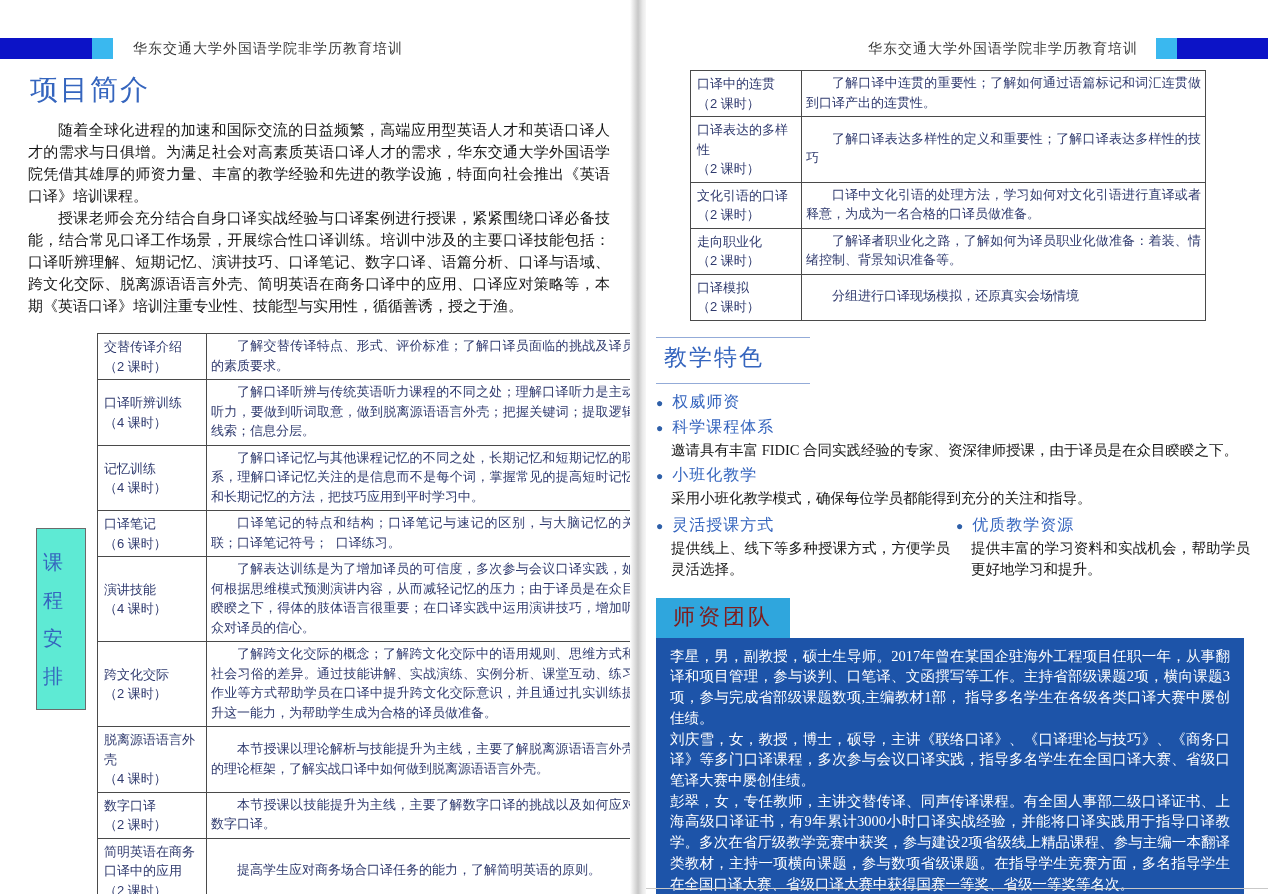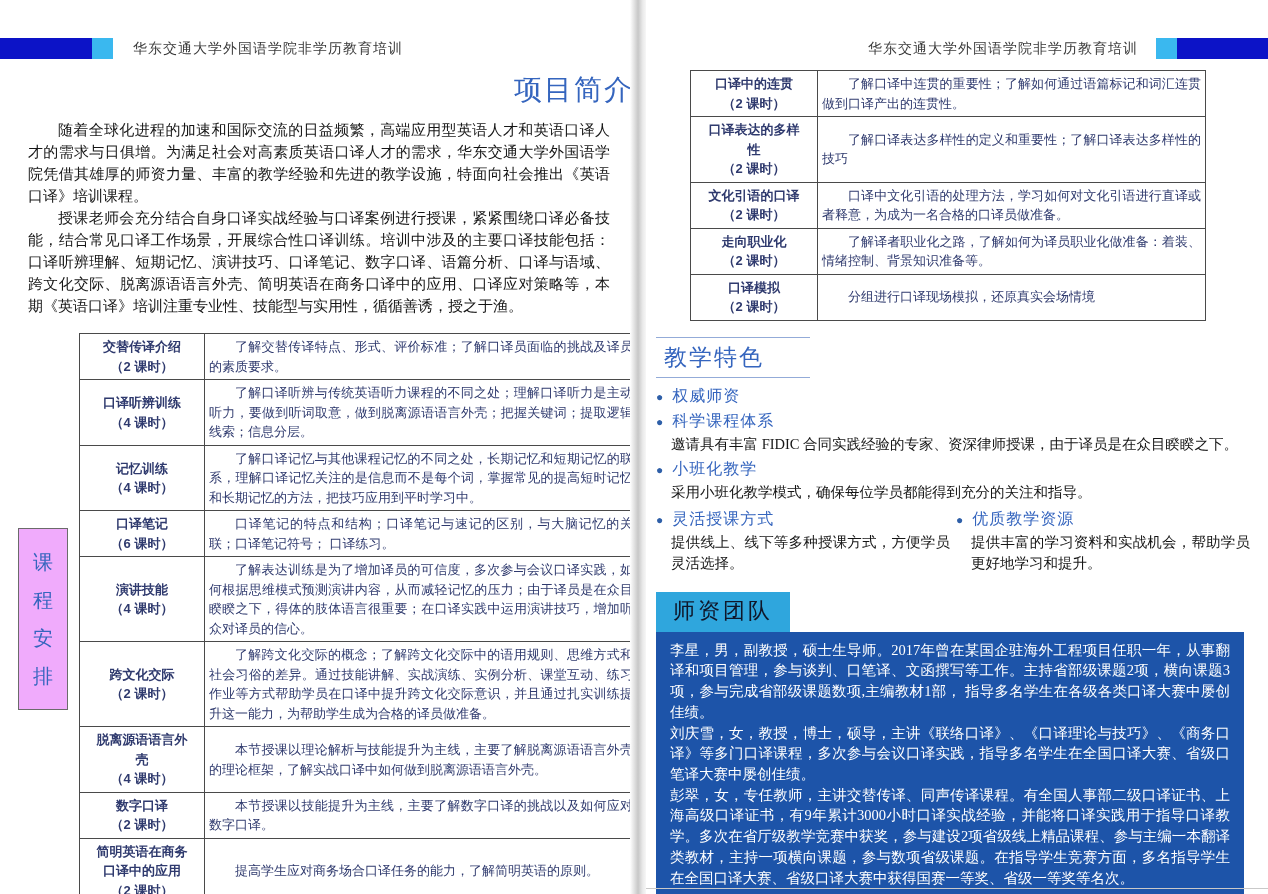--- a/index.html
+++ b/index.html
@@ -17,56 +17,56 @@
   
   .hdr{display:flex;align-items:center;margin-top:38px;height:21px;}
   .hdr-bar{width:92px;height:21px;background:#0c13c7;}
   .hdr-bar-right{flex:0 0 91px;height:21px;background:#0c13c7;}
   .hdr-sq{width:21px;height:21px;background:#3ab8ef;}
   .hdr-txt{font-size:14px;color:#3a3a3a;letter-spacing:1px;}
   .hdr-left .hdr-txt{margin-left:20px;}
   .hdr-right{justify-content:flex-end;}
   .hdr-right .hdr-txt{margin-right:18px;}
   
-  .sec-title{margin:12px 0 10px 30px;font-size:28px;font-weight:500;color:#3565be;letter-spacing:2px;text-align:right;}
+  .sec-title{margin:12px 0 10px 30px;font-size:28px;font-weight:500;color:#3565be;letter-spacing:2px;}
   .para{margin:0 24px 0 28px;font-size:15px;line-height:1.47;text-align:justify;text-indent:2em;color:#151515;}
   .table-wrap{display:flex;align-items:center;margin:16px 0 0 18px;}
   .vlabel{
     flex:0 0 36px;width:36px;margin-right:11px;border:1px solid #6b6b6b;
     padding:14px 6px;font-size:20px;line-height:1.9;color:#3565be;
-    text-align:center;word-break:break-all;align-self:center;background:#f0abfc;
+    word-break:break-all;align-self:center;background:#5eead4;margin-left:18px;
   }
   table.ctable{border-collapse:collapse;table-layout:fixed;
     font-family:"Liberation Sans","DejaVu Sans",sans-serif;
     font-size:13px;line-height:1.5;color:#2f3a6e;background:#fff;}
   .ctable td{border:1px solid #4a4a4a;vertical-align:middle;padding:3px 4px;}
-  .ctable td.c1{width:96px;text-align:center;padding:3px 14px;font-weight:bold;}
+  .ctable td.c1{width:96px;text-align:left;padding:3px 6px;}
   .ctable td.c2{text-align:justify;}
-  .ctable .desc{text-indent:2em;}
+  .ctable .desc{text-indent:2em;font-family:Liberation Mono, monospace;}
   .ltable{width:528px;}
   .ltable td.c2{width:424px;}
   
   .rtable{width:516px;margin:11px 0 0 44px;}
   .rtable td.c1{width:98px;}
   .feat-title{
     display:inline-block;margin:16px 0 4px 10px;font-size:23px;font-weight:500;
     color:#3565be;letter-spacing:2px;
     border-top:1px solid #93abd8;border-bottom:1px solid #93abd8;
-    padding:4px 46px 4px 8px;
+    padding:4px 46px 10px 8px;
   }
   .features{margin:2px 0 0 10px;}
   .feature{margin-bottom:2px;}
   .feat-head{display:flex;align-items:baseline;font-size:16px;color:#3565be;letter-spacing:1px;margin:4px 0 2px 0;}
   .bullet{color:#2e5fa8;font-size:12px;margin-right:8px;}
   .feat-desc{font-size:14.5px;color:#151515;line-height:1.45;margin:0 6px 2px 15px;text-align:justify;}
   .feat-cols{display:flex;margin-top:2px;}
   .feat-col-left{width:300px;}
   .feat-col-right{width:300px;}
   .team-banner{
-    display:inline-block;margin:14px 0 0 10px;background:#2fa6dd;color:#0f172a;
+    display:inline-block;margin:14px 0 0 10px;background:#2fa6dd;color:#7f1d1d;
     font-size:22px;letter-spacing:3px;padding:4px 17px 6px 17px;
   }
   .team-box{
     margin:0 0 0 10px;width:560px;background:#1d54a9;color:#ffffff;
     padding:8px 14px 12px 14px;font-size:14.5px;line-height:1.43;text-align:justify;
   }
   .team-box p{margin:0;}
   .bottom-line{position:absolute;left:0;bottom:5px;width:622px;height:1px;background:#c9c9c9;}
 </style>
 </head>

